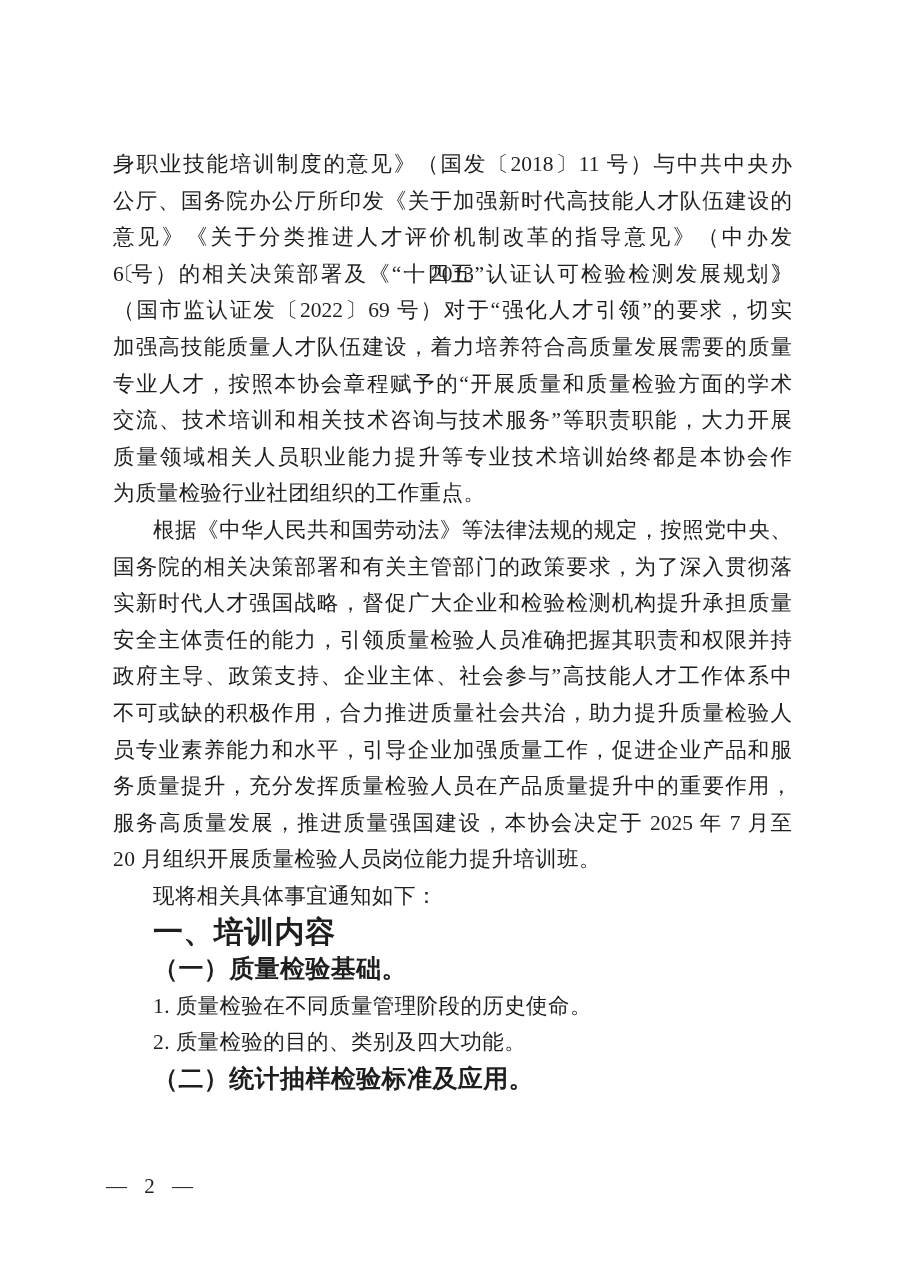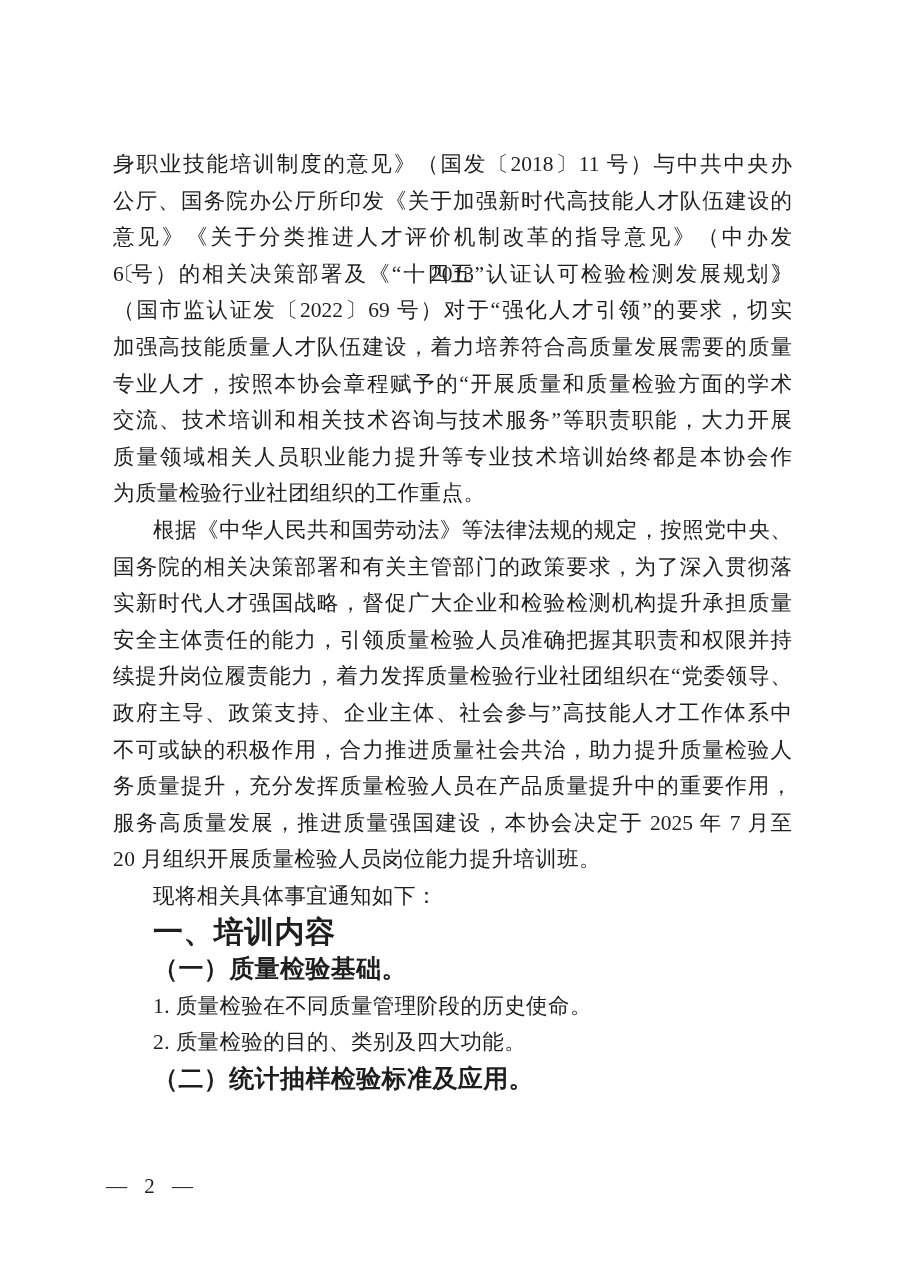--- a/index.html
+++ b/index.html
@@ -76,23 +76,23 @@
       <div class="line just">交流、技术培训和相关技术咨询与技术服务”等职责职能，大力开展</div>
       <div class="line just">质量领域相关人员职业能力提升等专业技术培训始终都是本协会作</div>
       <div class="line">为质量检验行业社团组织的工作重点。</div>
     </section>
 
     <section>
       <div class="line just indent">根据《中华人民共和国劳动法》等法律法规的规定，按照党中央、</div>
       <div class="line just">国务院的相关决策部署和有关主管部门的政策要求，为了深入贯彻落</div>
       <div class="line just">实新时代人才强国战略，督促广大企业和检验检测机构提升承担质量</div>
       <div class="line just">安全主体责任的能力，引领质量检验人员准确把握其职责和权限并持</div>
-      <div class="line just">续提升岗位履责能力，着力发挥质量检验行业社团组织在“党委领导、</div>
       <div class="line just">政府主导、政策支持、企业主体、社会参与”高技能人才工作体系中</div>
       <div class="line just">不可或缺的积极作用，合力推进质量社会共治，助力提升质量检验人</div>
+      <div class="line just">员专业素养能力和水平，引导企业加强质量工作，促进企业产品和服</div>
       <div class="line just">务质量提升，充分发挥质量检验人员在产品质量提升中的重要作用，</div>
       <div class="line just">服务高质量发展，推进质量强国建设，本协会决定于 2025 年 7 月至</div>
       <div class="line">20 月组织开展质量检验人员岗位能力提升培训班。</div>
     </section>
 
     <div class="line indent">现将相关具体事宜通知如下：</div>
 
     <h2 class="line indent heading-1">一、培训内容</h2>
 
     <h3 class="line indent heading-2">（一）质量检验基础。</h3>

